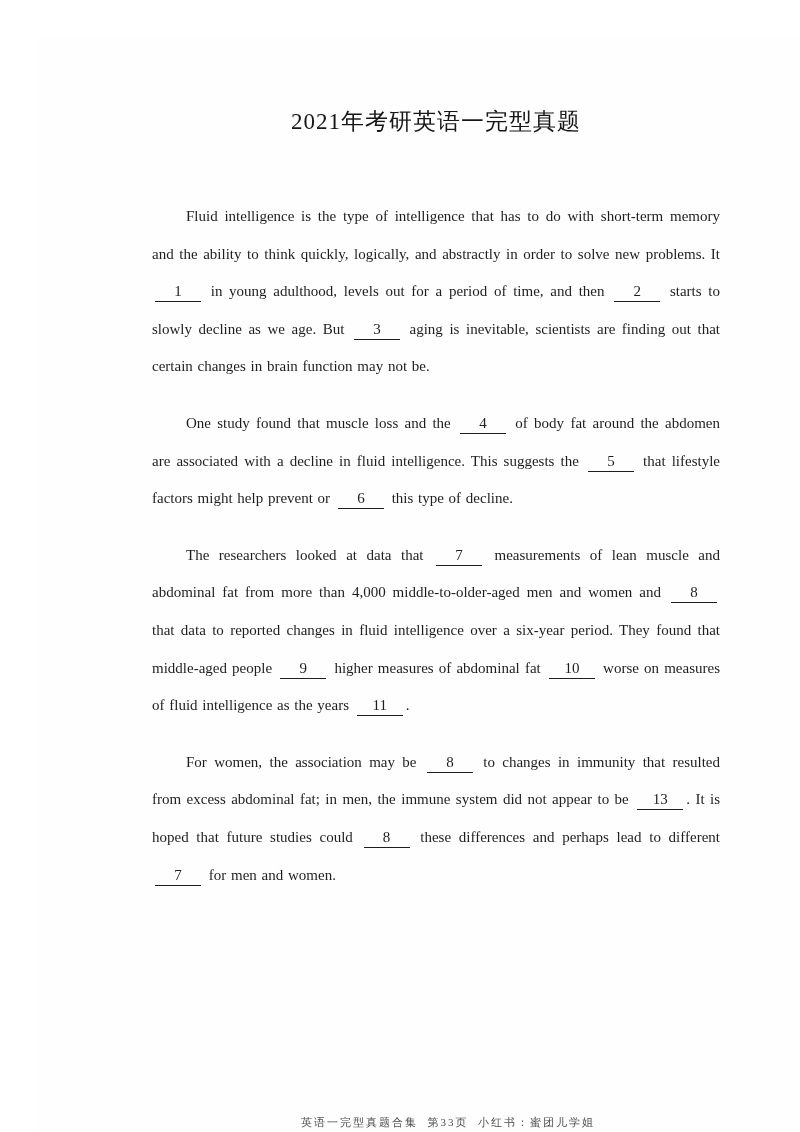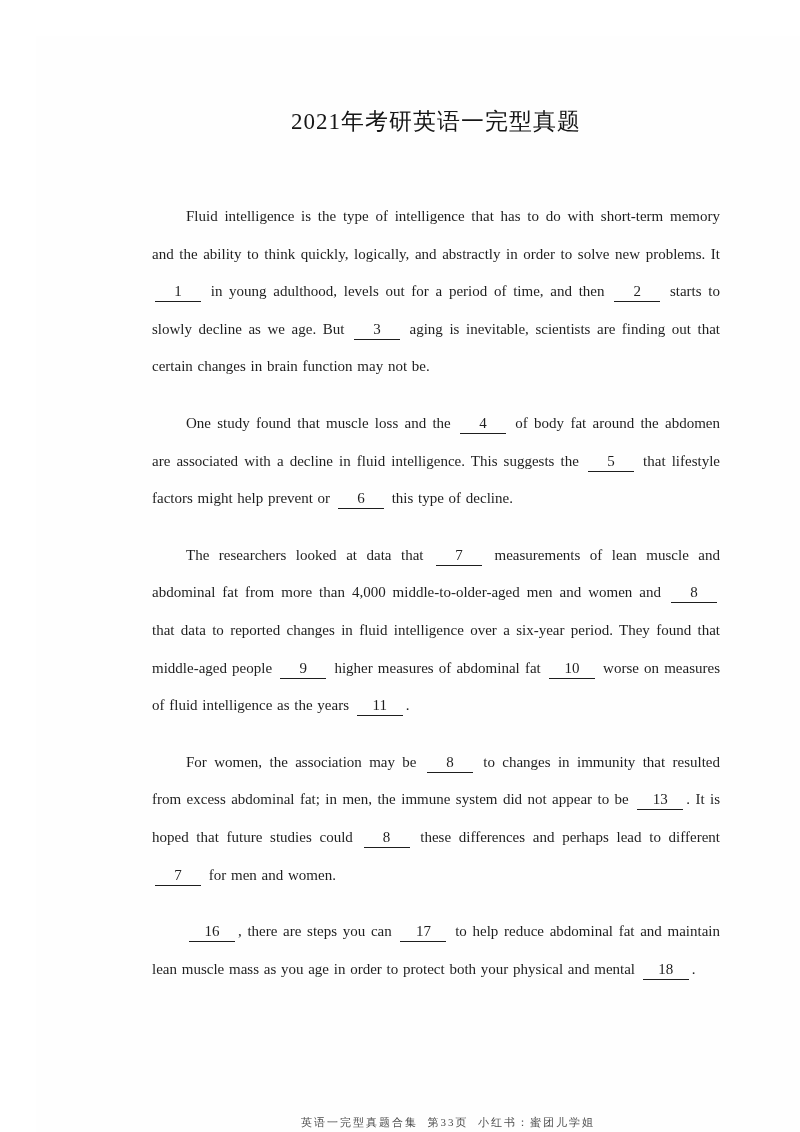--- a/index.html
+++ b/index.html
@@ -63,17 +63,16 @@
 <body>
 
 <div class="page">
   <h1 class="title">2021年考研英语一完型真题</h1>
 
   <div class="content">
       <p class="para">Fluid intelligence is the type of intelligence that has to do with short-term memory and the ability to think quickly, logically, and abstractly in order to solve new problems. It <span class="blank">1</span> in young adulthood, levels out for a period of time, and then <span class="blank">2</span> starts to slowly decline as we age. But <span class="blank">3</span> aging is inevitable, scientists are finding out that certain changes in brain function may not be.</p>
       <p class="para">One study found that muscle loss and the <span class="blank">4</span> of body fat around the abdomen are associated with a decline in fluid intelligence. This suggests the <span class="blank">5</span> that lifestyle factors might help prevent or <span class="blank">6</span> this type of decline.</p>
       <p class="para">The researchers looked at data that <span class="blank">7</span> measurements of lean muscle and abdominal fat from more than 4,000 middle-to-older-aged men and women and <span class="blank">8</span> that data to reported changes in fluid intelligence over a six-year period. They found that middle-aged people <span class="blank">9</span> higher measures of abdominal fat <span class="blank">10</span> worse on measures of fluid intelligence as the years <span class="blank">11</span>.</p>
       <p class="para">For women, the association may be <span class="blank">8</span> to changes in immunity that resulted from excess abdominal fat; in men, the immune system did not appear to be <span class="blank">13</span>. It is hoped that future studies could <span class="blank">8</span> these differences and perhaps lead to different <span class="blank">7</span> for men and women.</p>
-      <p class="para"><span class="blank">16</span>, there are steps you can <span class="blank">17</span> to help reduce abdominal fat and maintain lean muscle mass as you age in order to protect both your physical and mental <span class="blank">18</span>.</p>
     </div>
 
   <div class="footer">英语一完型真题合集  第33页  小红书：蜜团儿学姐</div>
 </div>
 
 </body></html>

